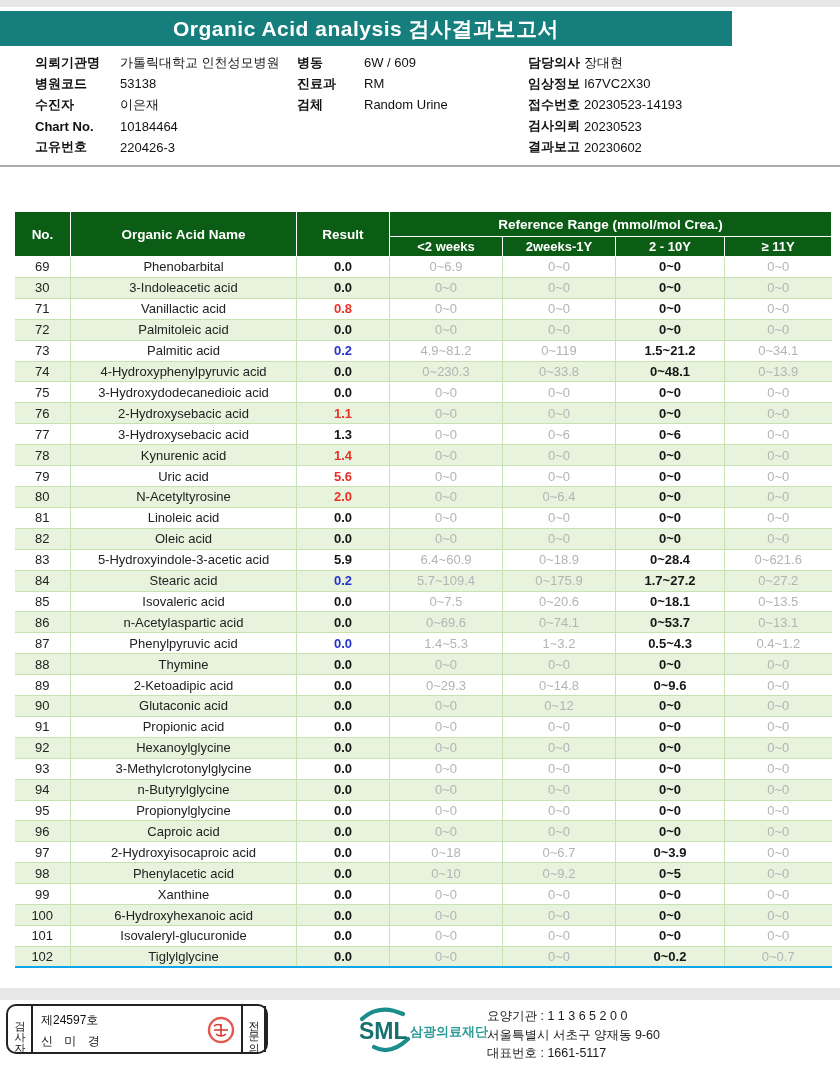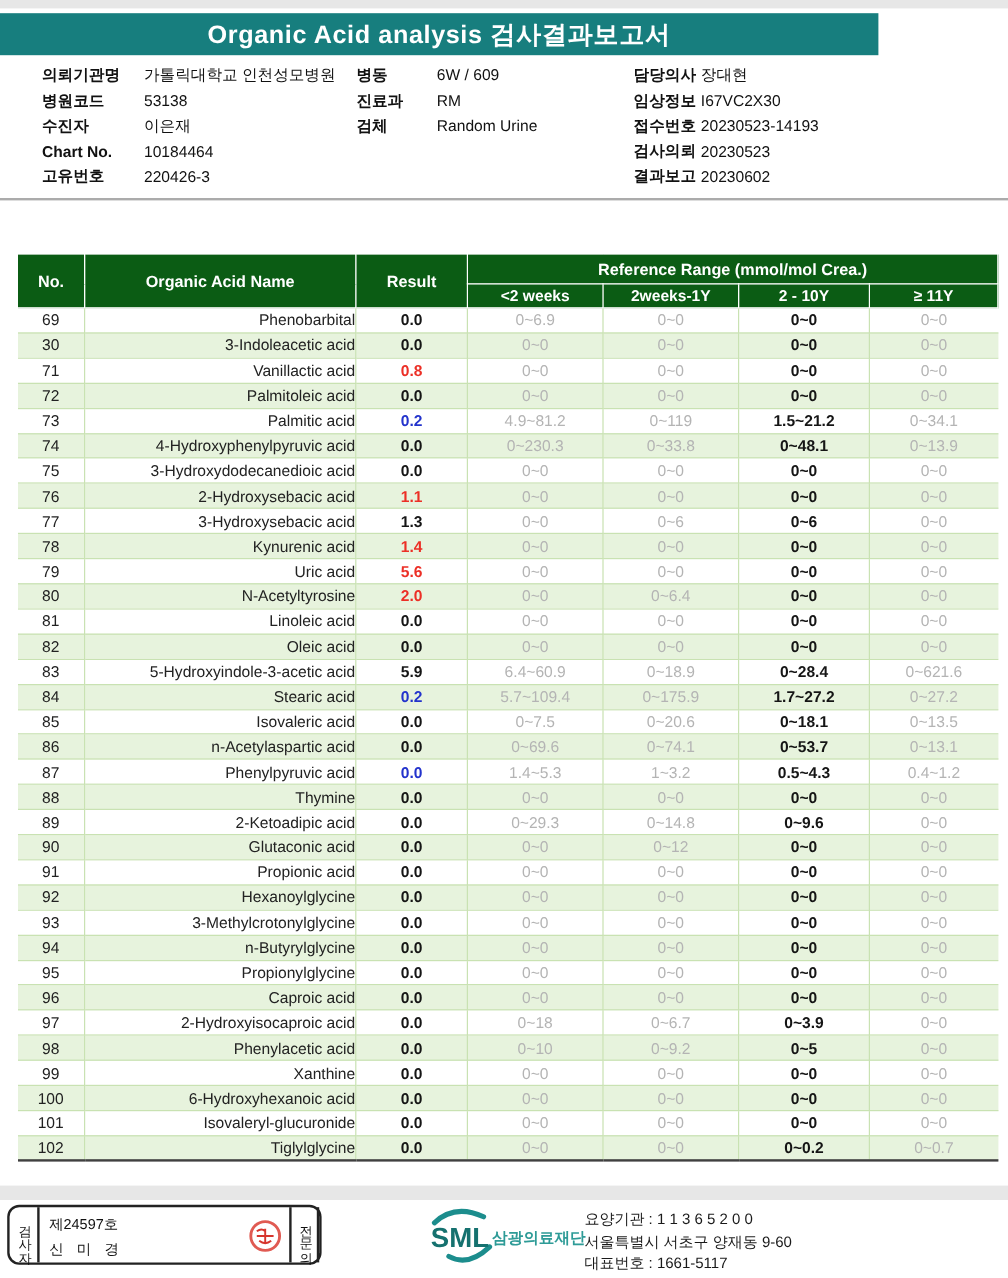--- a/index.html
+++ b/index.html
@@ -27,40 +27,40 @@
   table.results thead td { background:#0b5c14; color:#fff; text-align:center;
                   font-weight:bold; border:1px solid #ffffff; padding:0; }
   thead tr.h1 { height:25px; } thead tr.h1 td { font-size:13.5px; }
   thead tr.h2 { height:20px; } thead tr.h2 td { font-size:13px; }
   tbody tr { height:20.91px; background:#ffffff; }
   tbody tr:nth-child(even) { background:#e7f3dd; }
   tbody td { border:1px solid #c9e2b2; padding:0; font-size:13px; vertical-align:middle; }
   tbody td:first-child { border-left:none; }
   tbody td:last-child { border-right:none; }
   tbody tr:first-child td { border-top:none; }
-  tbody tr:last-child td { border-bottom:2px solid #404040; }
+  tbody tr:last-child td { border-bottom:2px solid #0ea5e9; }
   .c-no { text-align:center; color:#222; }
-  .c-name { text-align:right; padding-left:0; color:#222; }
+  .c-name { text-align:center; padding-left:0; color:#222; }
   .c-result { text-align:center; font-weight:bold; }
   .res-normal { color:#151515; }
   .res-high { color:#ec2f26; }
   .res-low { color:#2333cc; }
   .c-ref { text-align:center; color:#b4b4b4; }
   .c-ref-bold { color:#151515; font-weight:bold; }
 
   .bottom-strip { position:absolute; left:0; top:988px; width:840px; height:12px; background:#e7e7e7; }
 
   .stampbox { position:absolute; left:6px; top:1004px; width:262px; height:50px;
               border:2px solid #222; border-radius:10px; display:flex; background:#fff; }
   .vlabel { width:25px; display:flex; align-items:center; justify-content:center;
             writing-mode:vertical-rl; text-orientation:upright; font-size:11px; color:#111; }
   .vlabel1 { border-right:2px solid #222; }
   .vlabel2 { border-left:2px solid #222; border-right:2px solid #222; }
   .sec { flex:1; position:relative; padding:6px 0 0 8px; font-size:12px; color:#111; }
-  .sec .name { margin-top:4px; letter-spacing:4px;font-family:Liberation Serif, serif; }
+  .sec .name { margin-top:4px; letter-spacing:4px; }
   .seal { position:absolute; right:6px; top:10px; }
   .sig { position:absolute; right:2px; top:4px; }
 
   .sml-logo { position:absolute; left:357px; top:1005px; }
   .orgname { position:absolute; left:410px; top:1023px; font-size:13px; font-weight:bold; color:#2e9b97; }
   .addr { position:absolute; left:487px; top:1007px; font-size:12.5px; color:#1a1a1a; line-height:18.5px; }
 </style>
 </head>
 <body>
 

